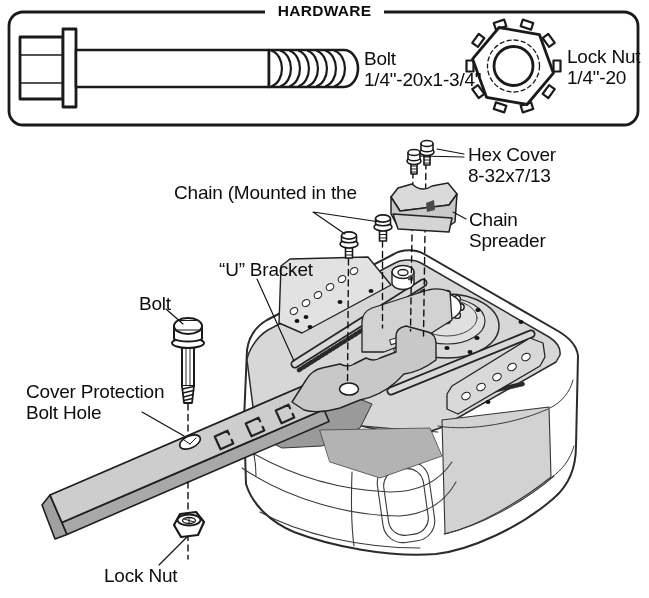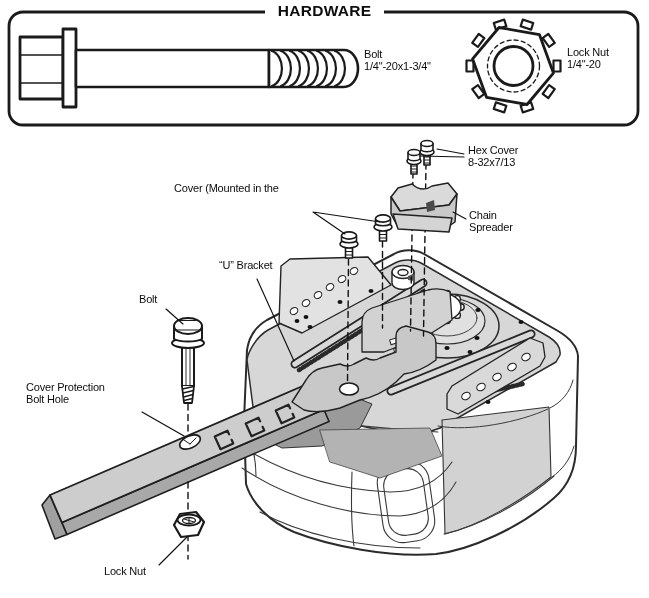--- a/index.html
+++ b/index.html
@@ -1,19 +1,19 @@
 <!DOCTYPE html>
 <html><head>
 <meta charset="utf-8">
 <style>
   html,body{margin:0;padding:0;background:#fff;}
   #stage{position:relative;width:649px;height:598px;background:#fff;overflow:hidden;
          font-family:"Liberation Sans",sans-serif;color:#0d0d0d;}
   #art{position:absolute;left:0;top:0;}
-  .lbl{position:absolute;font-size:11px;line-height:1.08;letter-spacing:-0.2px;white-space:nowrap;}
+  .lbl{position:absolute;font-size:19px;line-height:1.08;letter-spacing:-0.2px;white-space:nowrap;}
   .lbl div{white-space:nowrap;}
   #hardware-title{position:absolute;top:2px;left:0;width:649px;text-align:center;pointer-events:none;}
   #hardware-title span{display:inline-block;background:#fff;padding:0 13px;font-weight:bold;
       font-size:15.5px;letter-spacing:0.3px;}
   .ralign{text-align:left;}
 </style>
 </head>
 <body>
 
 <div id="stage">
@@ -280,21 +280,21 @@
   <div>Lock Nut</div>
   <div>1/4"-20</div>
 </div>
 
 <div class="lbl" style="left:468px;top:145px;">
   <div>Hex Cover</div>
   <div>8-32x7/13</div>
 </div>
 
 <div class="lbl" style="left:174px;top:183px;">
-  <div>Cover (Mounted in the</div>
+  <div>Chain (Mounted in the</div>
 </div>
 
 <div class="lbl" style="left:469px;top:210px;">
   <div>Chain</div>
   <div>Spreader</div>
 </div>
 
 <div class="lbl" style="left:199px;top:260px;margin-left:20px;">
   <div>“U” Bracket</div>
 </div>

